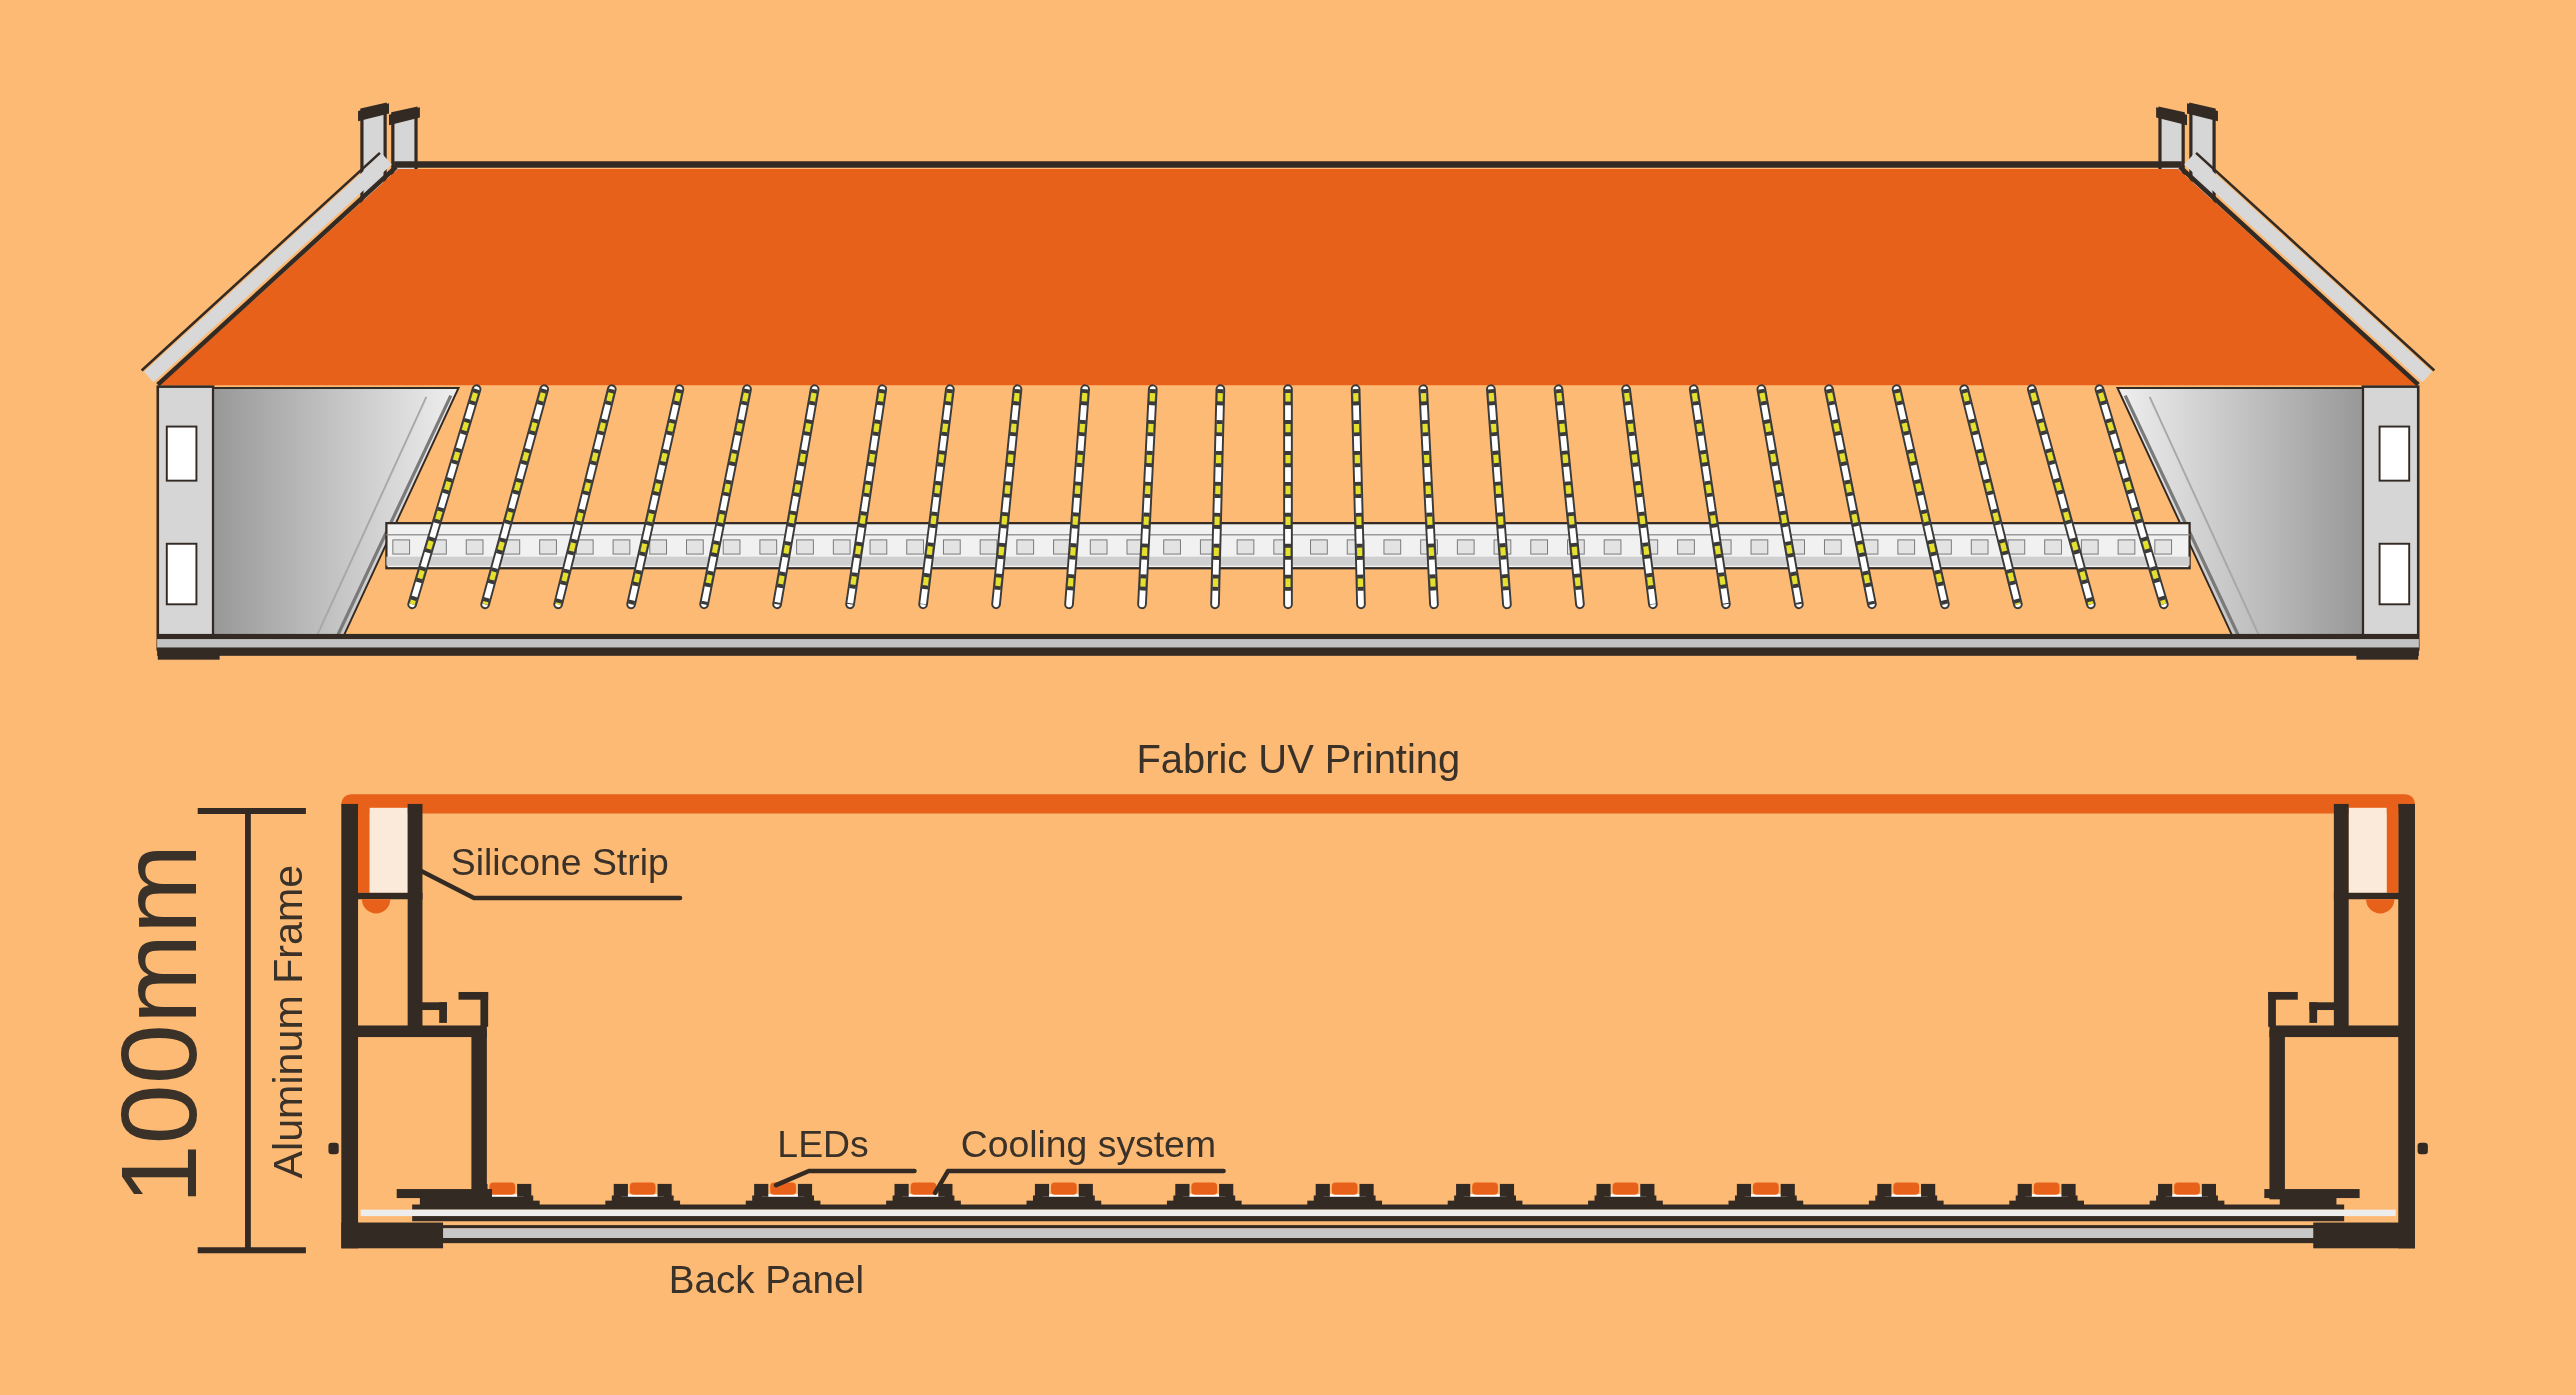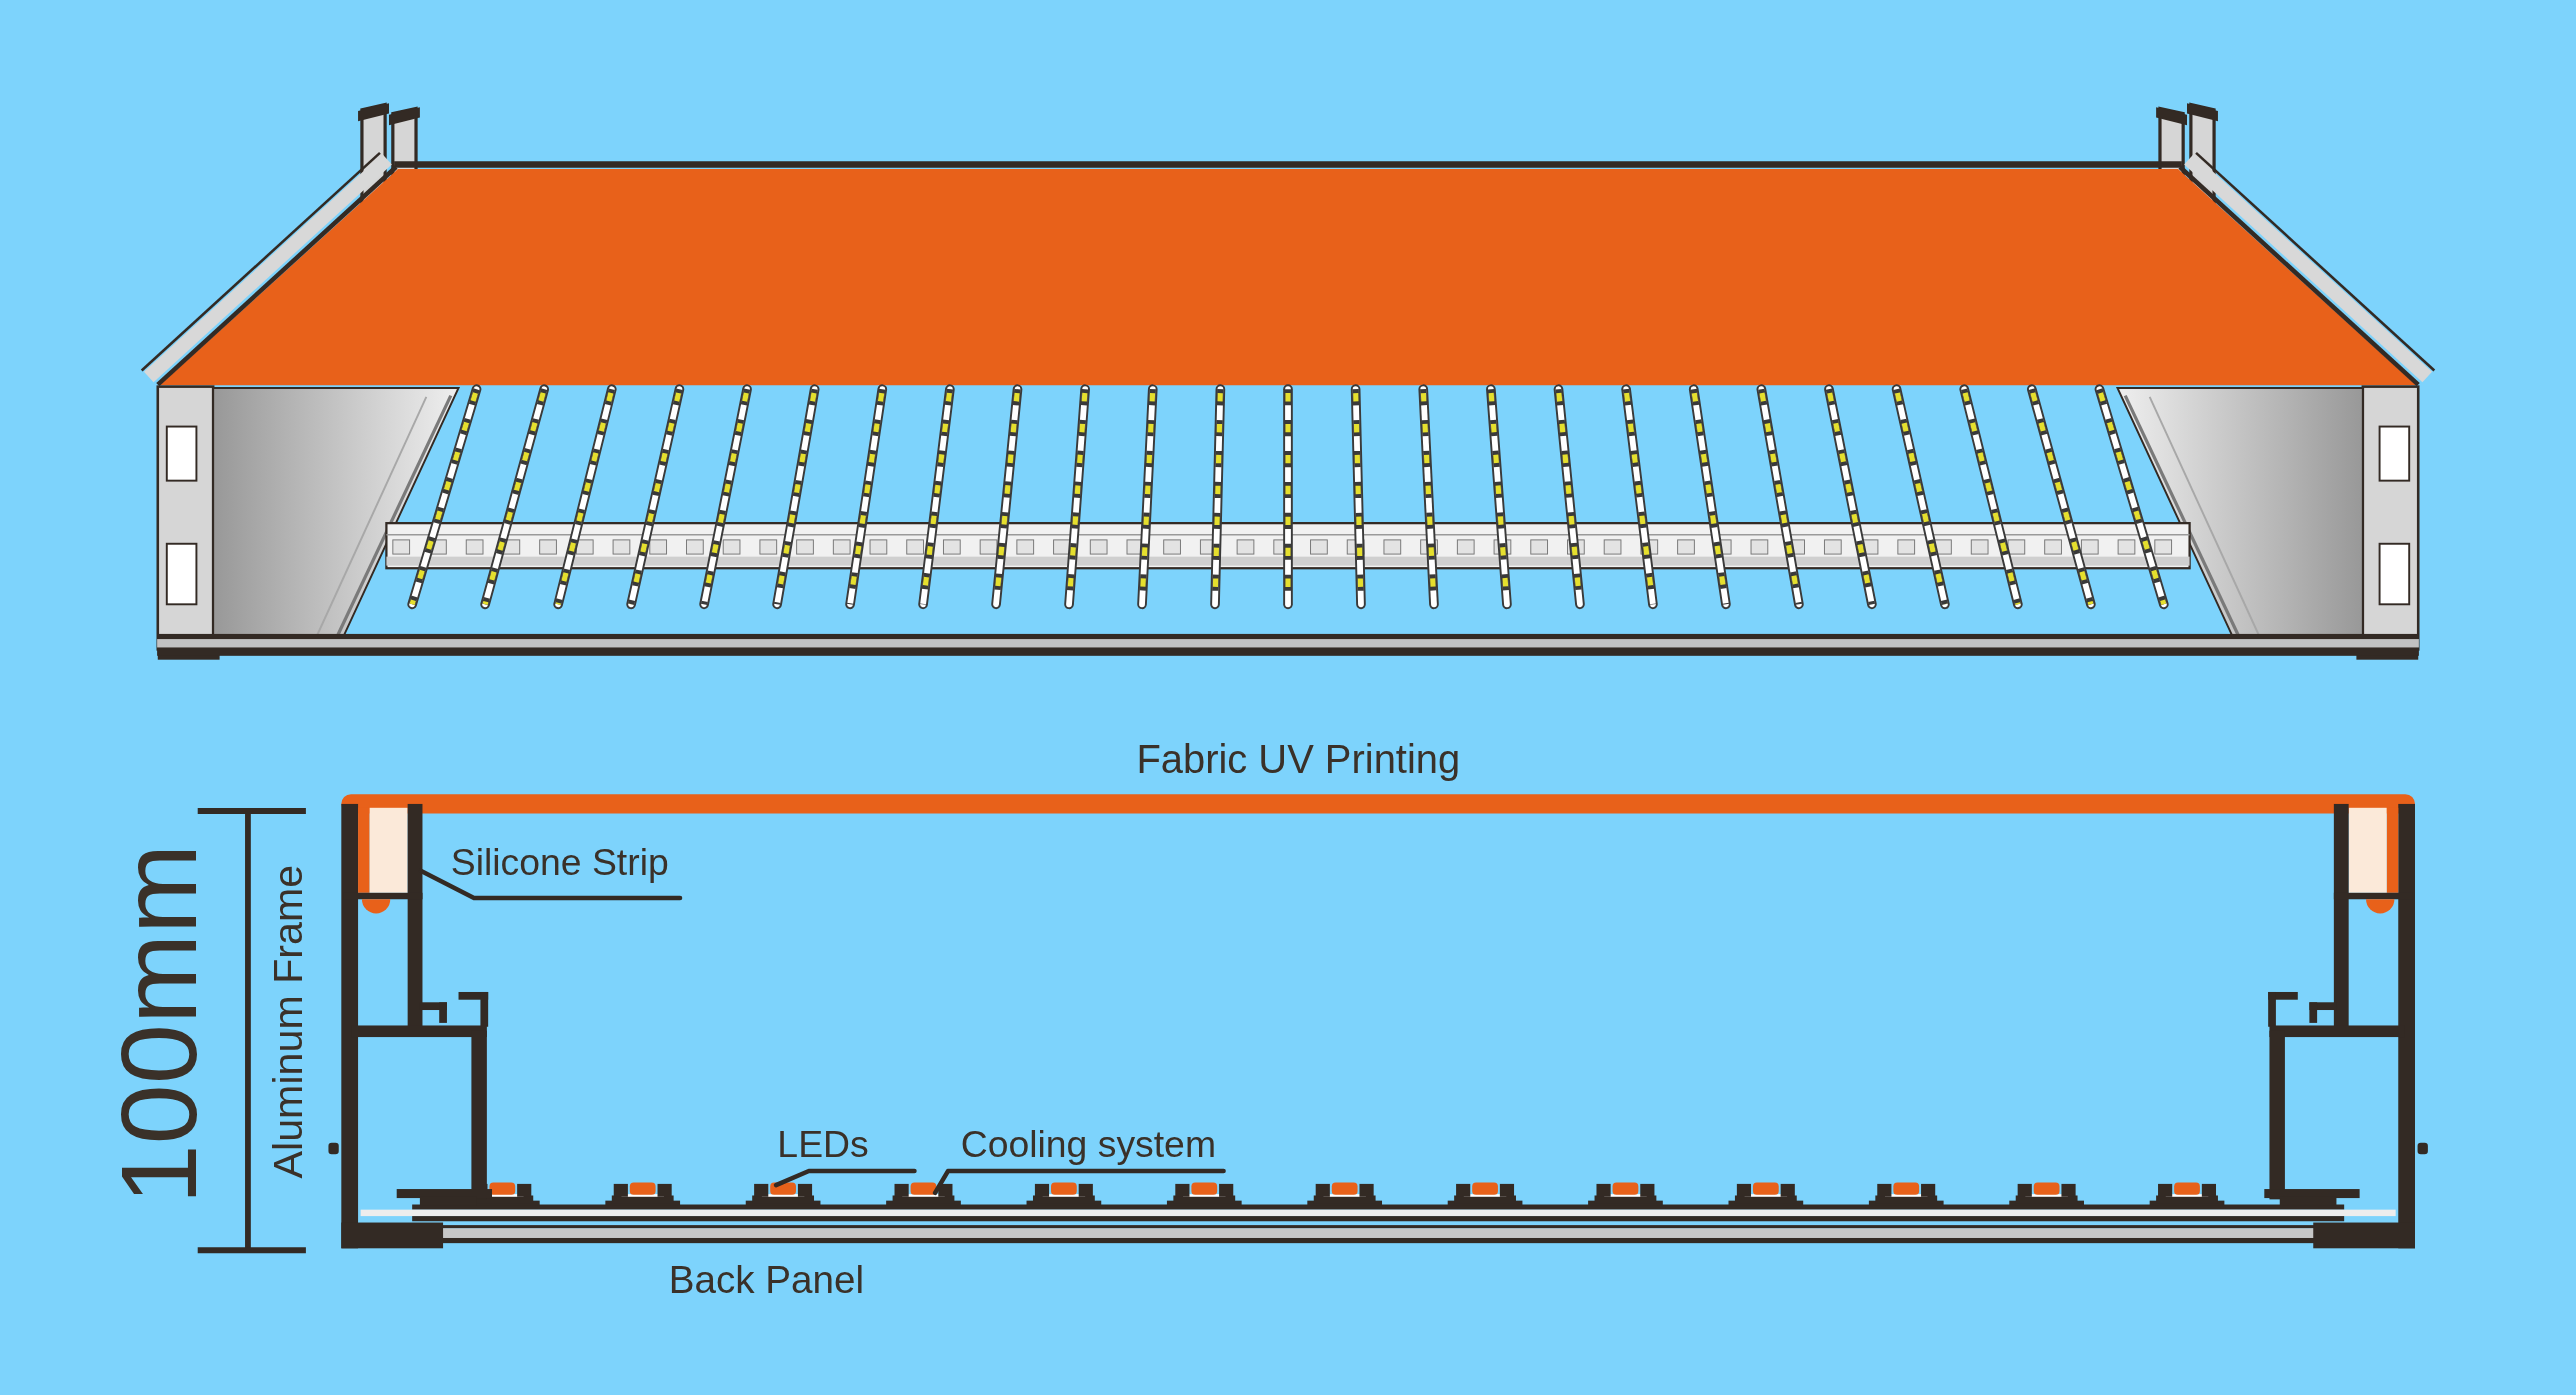--- a/index.html
+++ b/index.html
@@ -1,16 +1,16 @@
 <!DOCTYPE html>
 <html style="--c-accent-orange: #E8611A; --c-line-dark: #332A24; --c-text-dark: #3A3129; --c-aluminum-light: #D6D6D6; --c-aluminum-mid: #C4C4C4; --c-silicone-peach: #FBE9D9; --c-led-yellow: #E5DF2E; --c-panel-light: #EDEDED; --c-panel-gray: #C7C7C7;font-size:10.3px"><head>
 <meta charset="utf-8">
 <style>
   html,body{margin:0;padding:0;background:#fff;}
-  #stage{position:relative;width:2576px;height:1396px;background:#7dd3fc;overflow:hidden;}
+  #stage{position:relative;width:2576px;height:1396px;background:#fdba74;overflow:hidden;}
   svg{position:absolute;left:0;top:0;}
   .txt{fill:var(--c-text-dark);font-family:"Liberation Sans","DejaVu Sans",sans-serif;}
   .f-orange{fill:var(--c-accent-orange);}
   .f-dark{fill:var(--c-line-dark);}
   .f-white{fill:#ffffff;}
   .f-peach{fill:var(--c-silicone-peach);}
   .f-alu{fill:var(--c-aluminum-light);}
   .f-plight{fill:var(--c-panel-light);}
   .f-pgray{fill:var(--c-panel-gray);}
   .s-dark{stroke:var(--c-line-dark);}

